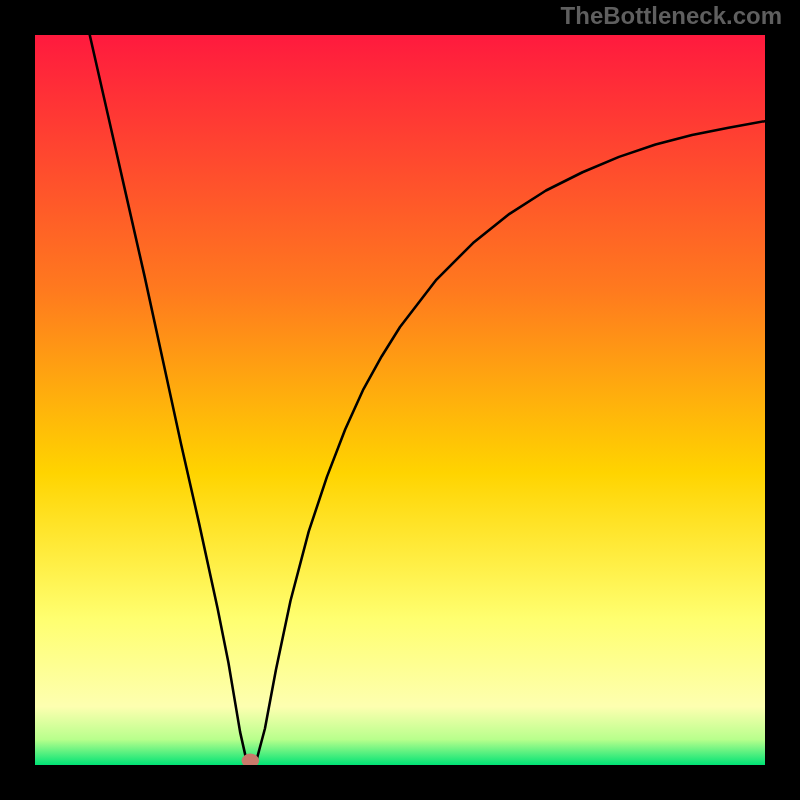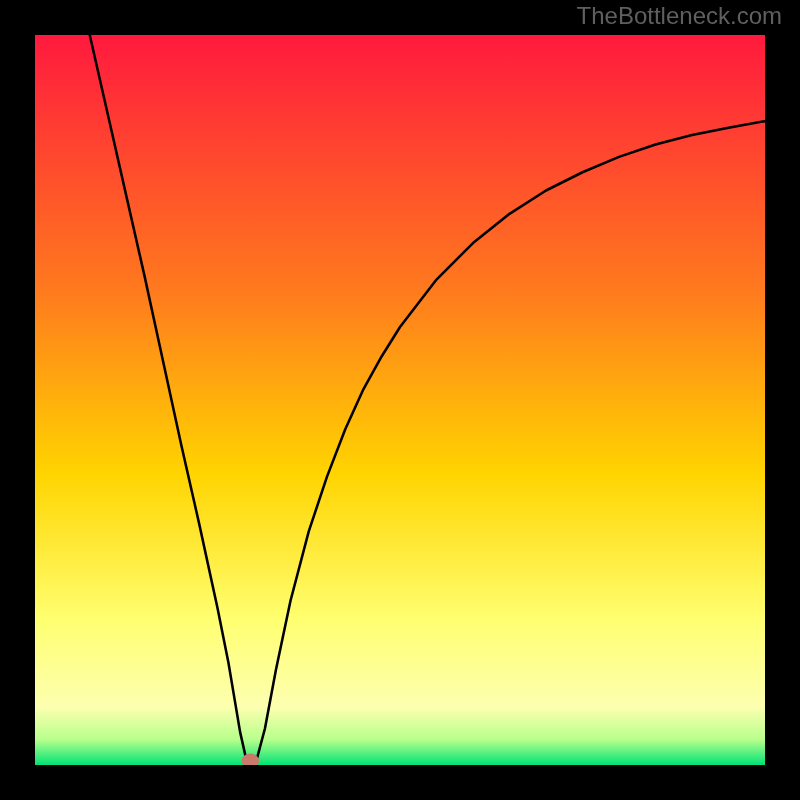--- a/index.html
+++ b/index.html
@@ -10,21 +10,21 @@
     background: #000;
     position: relative;
   }
   .watermark {
     position: absolute;
     top: 2px;
     right: 18px;
     color: #5f5f5f;
     font-family: Arial, Helvetica, sans-serif;
     font-size: 24px;
-    font-weight: normal;
+    font-weight: bold;
     z-index: 10;
   }
   .plot-area {
     position: absolute;
     left: 35px;
     top: 35px;
     width: 730px;
     height: 730px;
   }
   svg { display: block; }

